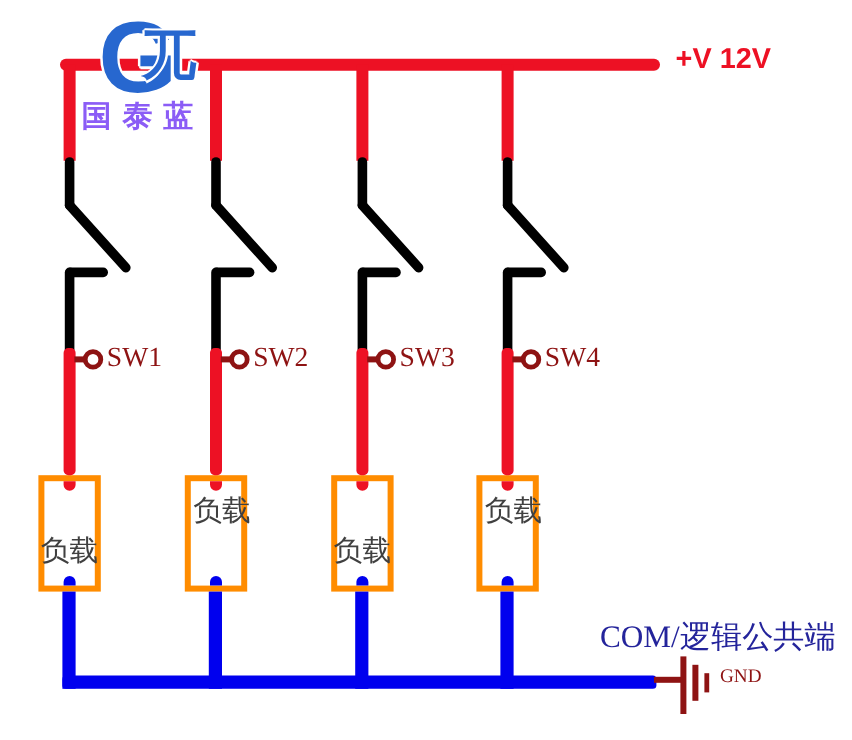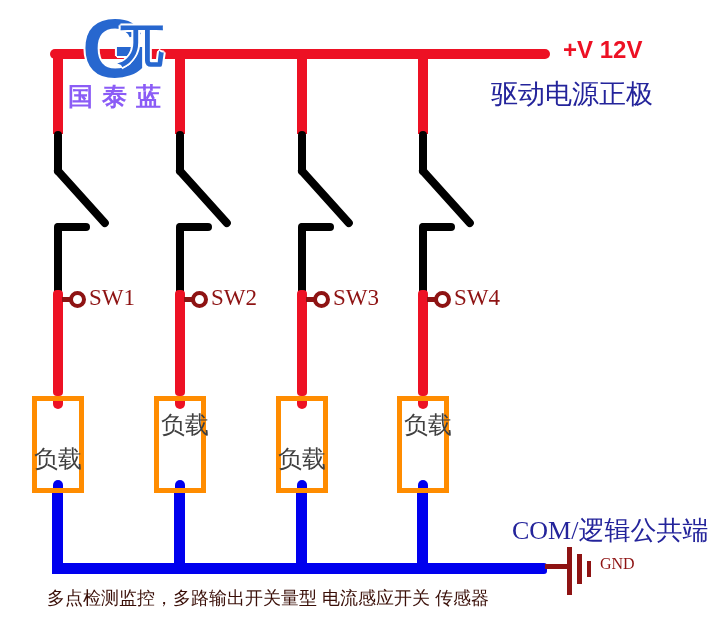--- a/index.html
+++ b/index.html
@@ -29,21 +29,21 @@
   .load-label{font-family:"Liberation Serif",serif;font-size:24px;color:#404040;white-space:nowrap;}
   .col.txt-low  .load-label{left:calc(var(--cx)*1px - 24px);top:443px;}
   .col.txt-high .load-label{left:calc(var(--cx)*1px - 19px);top:409px;}
   .blue-nub  {left:calc(var(--cx)*1px - 5px); top:480px; width:10px;height:8px;background:#0000ee;border-radius:5px 5px 0 0;}
   .blue-drop {left:calc(var(--cx)*1px - 6px); top:493px; width:11px;height:81px;background:#0000ee;}
 
   
   .txt{position:absolute;white-space:nowrap;z-index:3;}
   .pv-label   {left:563px;top:36px;font-size:24px;font-weight:bold;color:#ed1124;}
   .drive-label{left:491px;top:76px;font-size:27px;color:#24249b;font-family:"Liberation Serif",serif;}
-  .com-label  {left:512px;top:513px;font-size:26px;color:#24249b;font-family:"Liberation Serif",serif;}
+  .com-label  {left:500px;top:513px;font-size:26px;color:#24249b;font-family:"Liberation Serif",serif;}
   .gnd-label  {left:600px;top:555px;font-size:16px;color:#8e1313;font-family:"Liberation Serif",serif;}
   .footer-caption{left:47px;top:586px;font-size:18px;color:#3a0f08;}
 
   
   .gnd{position:absolute;z-index:2;background:#8e1313;}
   .gnd-h {left:545px;top:564px;width:24px;height:5px;}
   .gnd-b1{left:567px;top:547px;width:5px;height:48px;}
   .gnd-b2{left:577px;top:554px;width:5px;height:30px;}
   .gnd-b3{left:587px;top:561px;width:4px;height:16px;}
 
@@ -130,24 +130,22 @@
     <div class="blue-nub"></div>
     <div class="blue-drop"></div>
   </div>
 
   <div class="gnd gnd-h"></div>
   <div class="gnd gnd-b1"></div>
   <div class="gnd gnd-b2"></div>
   <div class="gnd gnd-b3"></div>
 
   <div class="txt pv-label">+V 12V</div>
-  <div class="txt drive-label">驱动电源正极</div>
   <div class="txt com-label">COM/逻辑公共端</div>
   <div class="txt gnd-label">GND</div>
-  <div class="txt footer-caption">多点检测监控，多路输出开关量型 电流感应开关 传感器</div>
 
   <div class="logo">
     <span class="logo-g halo">G</span>
     <span class="logo-pi halo">兀</span>
     <div class="logo-name halo">国泰蓝</div>
   </div>
 
 </div>
 
 </body></html>

